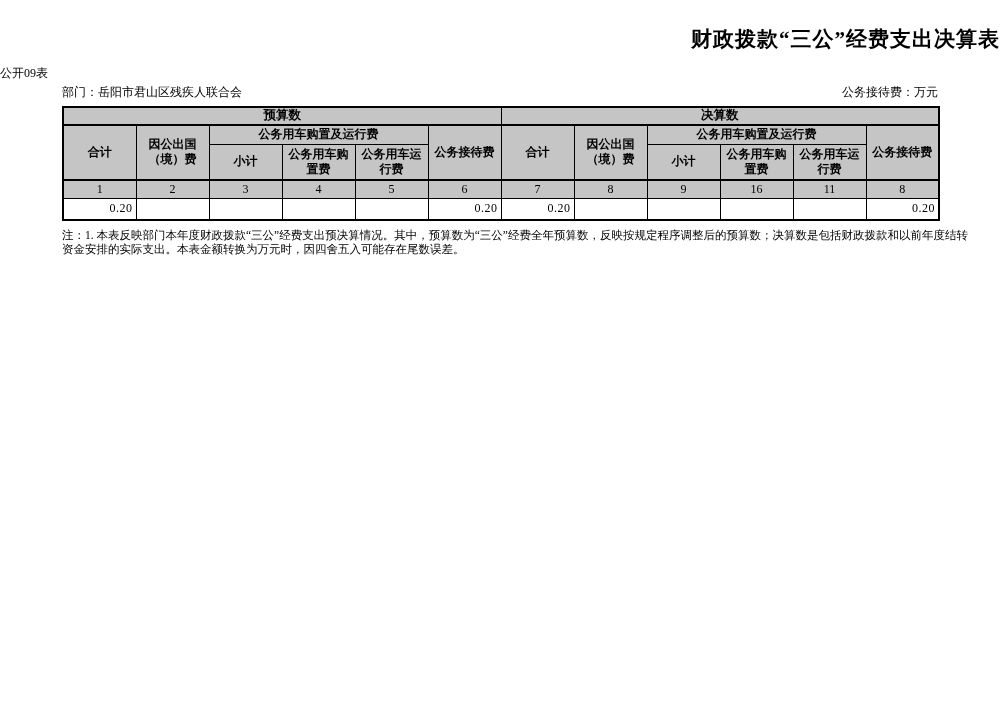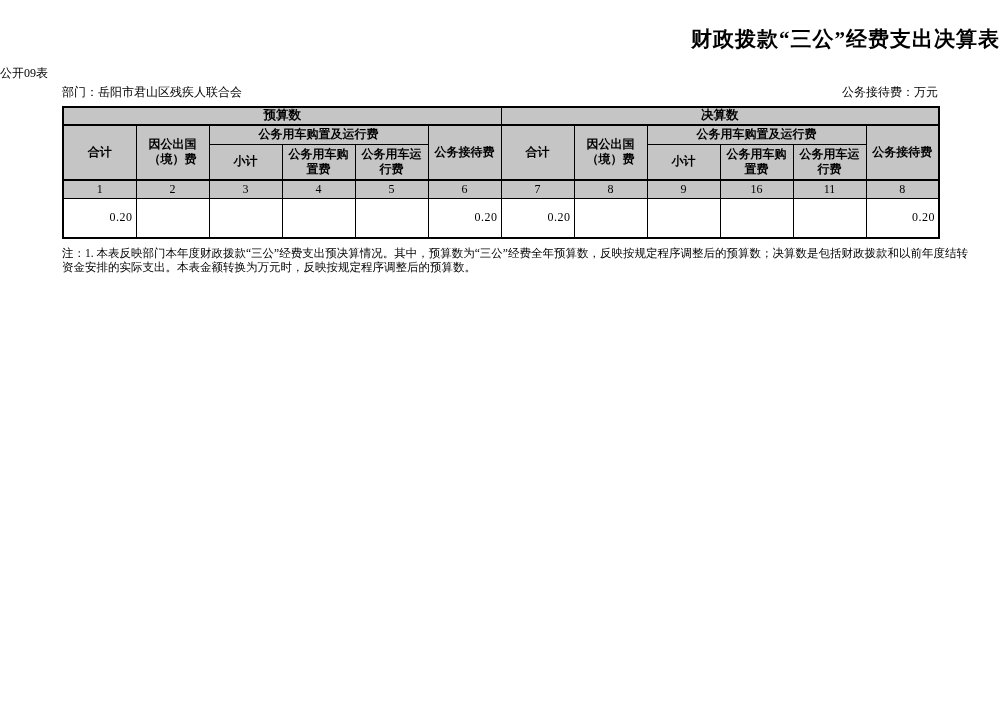--- a/index.html
+++ b/index.html
@@ -58,21 +58,21 @@
     line-height: 1.25;
     padding: 0 1px;
   }
   tr.row-group { height: 15px; }
   tr.row-group th { font-size: 12.5px; }
   tr.row-band  { height: 20px; }
   tr.row-sub   { height: 35px; margin-left: 8px; }
   tr.row-num   { height: 19px; }
   tr.row-num th { border-top-width: 2px; font-weight: normal; }
   tr.row-group th { border-bottom-width: 2px; }
-  tr.row-data  { height: 39px; }
+  tr.row-data  { height: 21px; }
   tr.row-data td {
     background: #fff;
     text-align: right;
     padding-right: 3px;
     vertical-align: middle;
     letter-spacing: 0.5px;
   }
 
   .notes {
     margin: 7px 62px 0 62px;
@@ -160,16 +160,16 @@
       <td></td>
       <td></td>
       <td></td>
       <td>0.20</td>
     </tr>
   </tbody>
     </table>
 
   <div class="notes">
     <div class="note-line">注：1. 本表反映部门本年度财政拨款“三公”经费支出预决算情况。其中，预算数为“三公”经费全年预算数，反映按规定程序调整后的预算数；决算数是包括财政拨款和以前年度结转</div>
-    <div class="note-line">资金安排的实际支出。本表金额转换为万元时，反映按规定程序调整后的预算数。</div>
+    <div class="note-line">资金安排的实际支出。本表金额转换为万元时，因四舍五入可能存在尾数误差。</div>
   </div>
 
 </div>
 
 </body></html>

